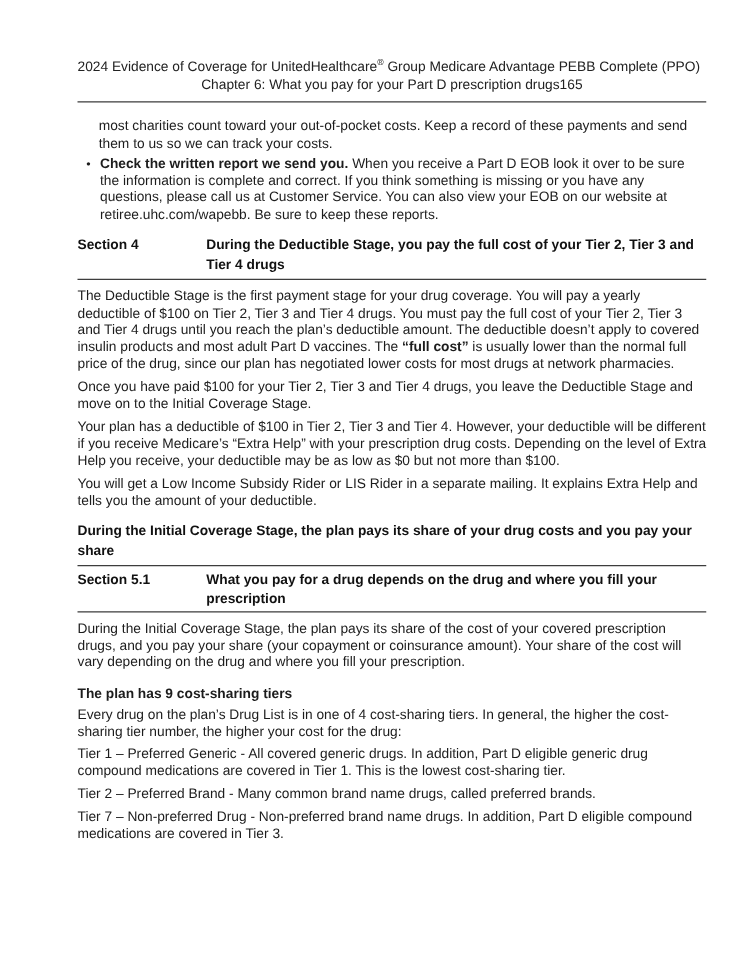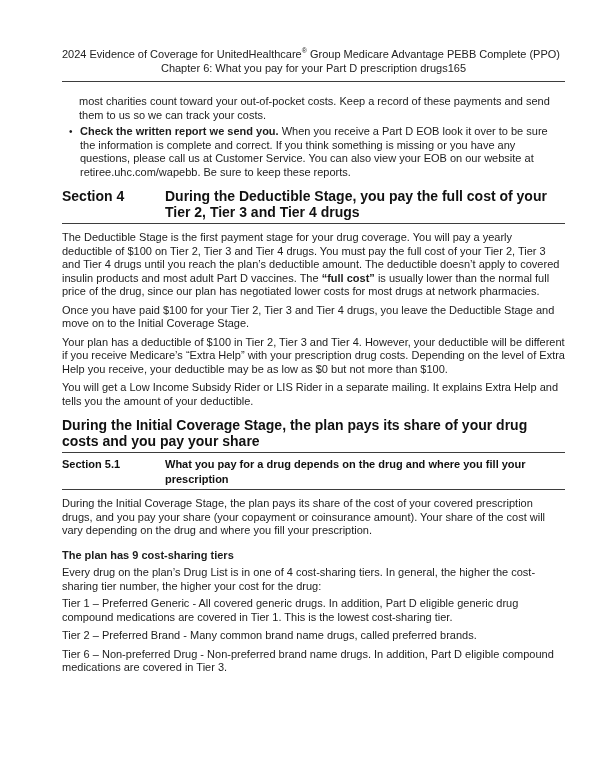--- a/index.html
+++ b/index.html
@@ -24,21 +24,21 @@
   
   .body-text { font-size: 11px; line-height: 13.5px; color: #1c1c1c; }
   .cont-para { margin-top: 13px; margin-left: 17px; }
   .bullet-item { display: flex; margin-top: 3px; }
   .bullet-marker { width: 11px; margin-left: 7px; flex: 0 0 auto; font-size: 10px; }
   .bold { font-weight: bold; }
   
   .section-head {
     display: flex; font-weight: bold; color: #111;
   }
-  .section-head.lvl1 { font-size: 14px; line-height: 16px; margin-top: 9px; justify-content: center; }
+  .section-head.lvl1 { font-size: 11px; line-height: 16px; margin-top: 9px; justify-content: center; }
   .section-head.lvl2 { font-size: 11px; line-height: 14.5px; margin-top: 4px; }
   .section-label { flex: 0 0 103px; }
   .section-title { flex: 1 1 auto; }
   .section-rule { border: none; border-top: 1.5px solid #3d3d3d; margin-top: 3px; }
   .para { margin-top: 5px; }
   .para.first { margin-top: 7px; }
   .subhead { font-weight: bold; margin-top: 11px; }
   .para.tight { margin-top: 4px; }
 </style>
 </head>
@@ -86,16 +86,16 @@
     <hr class="section-rule">
 
     <div class="para first">During the Initial Coverage Stage, the plan pays its share of the cost of your covered prescription drugs, and you pay your share (your copayment or coinsurance amount). Your share of the cost will vary depending on the drug and where you fill your prescription.</div>
 
     <div class="subhead">The plan has 9 cost-sharing tiers</div>
 
     <div class="para tight">Every drug on the plan’s Drug List is in one of 4 cost-sharing tiers. In general, the higher the cost-sharing tier number, the higher your cost for the drug:</div>
 
     <div class="para tight">Tier 1 – Preferred Generic - All covered generic drugs. In addition, Part D eligible generic drug compound medications are covered in Tier 1. This is the lowest cost-sharing tier.</div>
     <div class="para">Tier 2 – Preferred Brand - Many common brand name drugs, called preferred brands.</div>
-    <div class="para">Tier 6 – Non-preferred Drug - Non-preferred brand name drugs. In addition, Part D eligible compound medications are covered in Tier 3.</div>
+    <div class="para">Tier 7 – Non-preferred Drug - Non-preferred brand name drugs. In addition, Part D eligible compound medications are covered in Tier 3.</div>
   </div>
 
 </div>
 
 </body></html>

